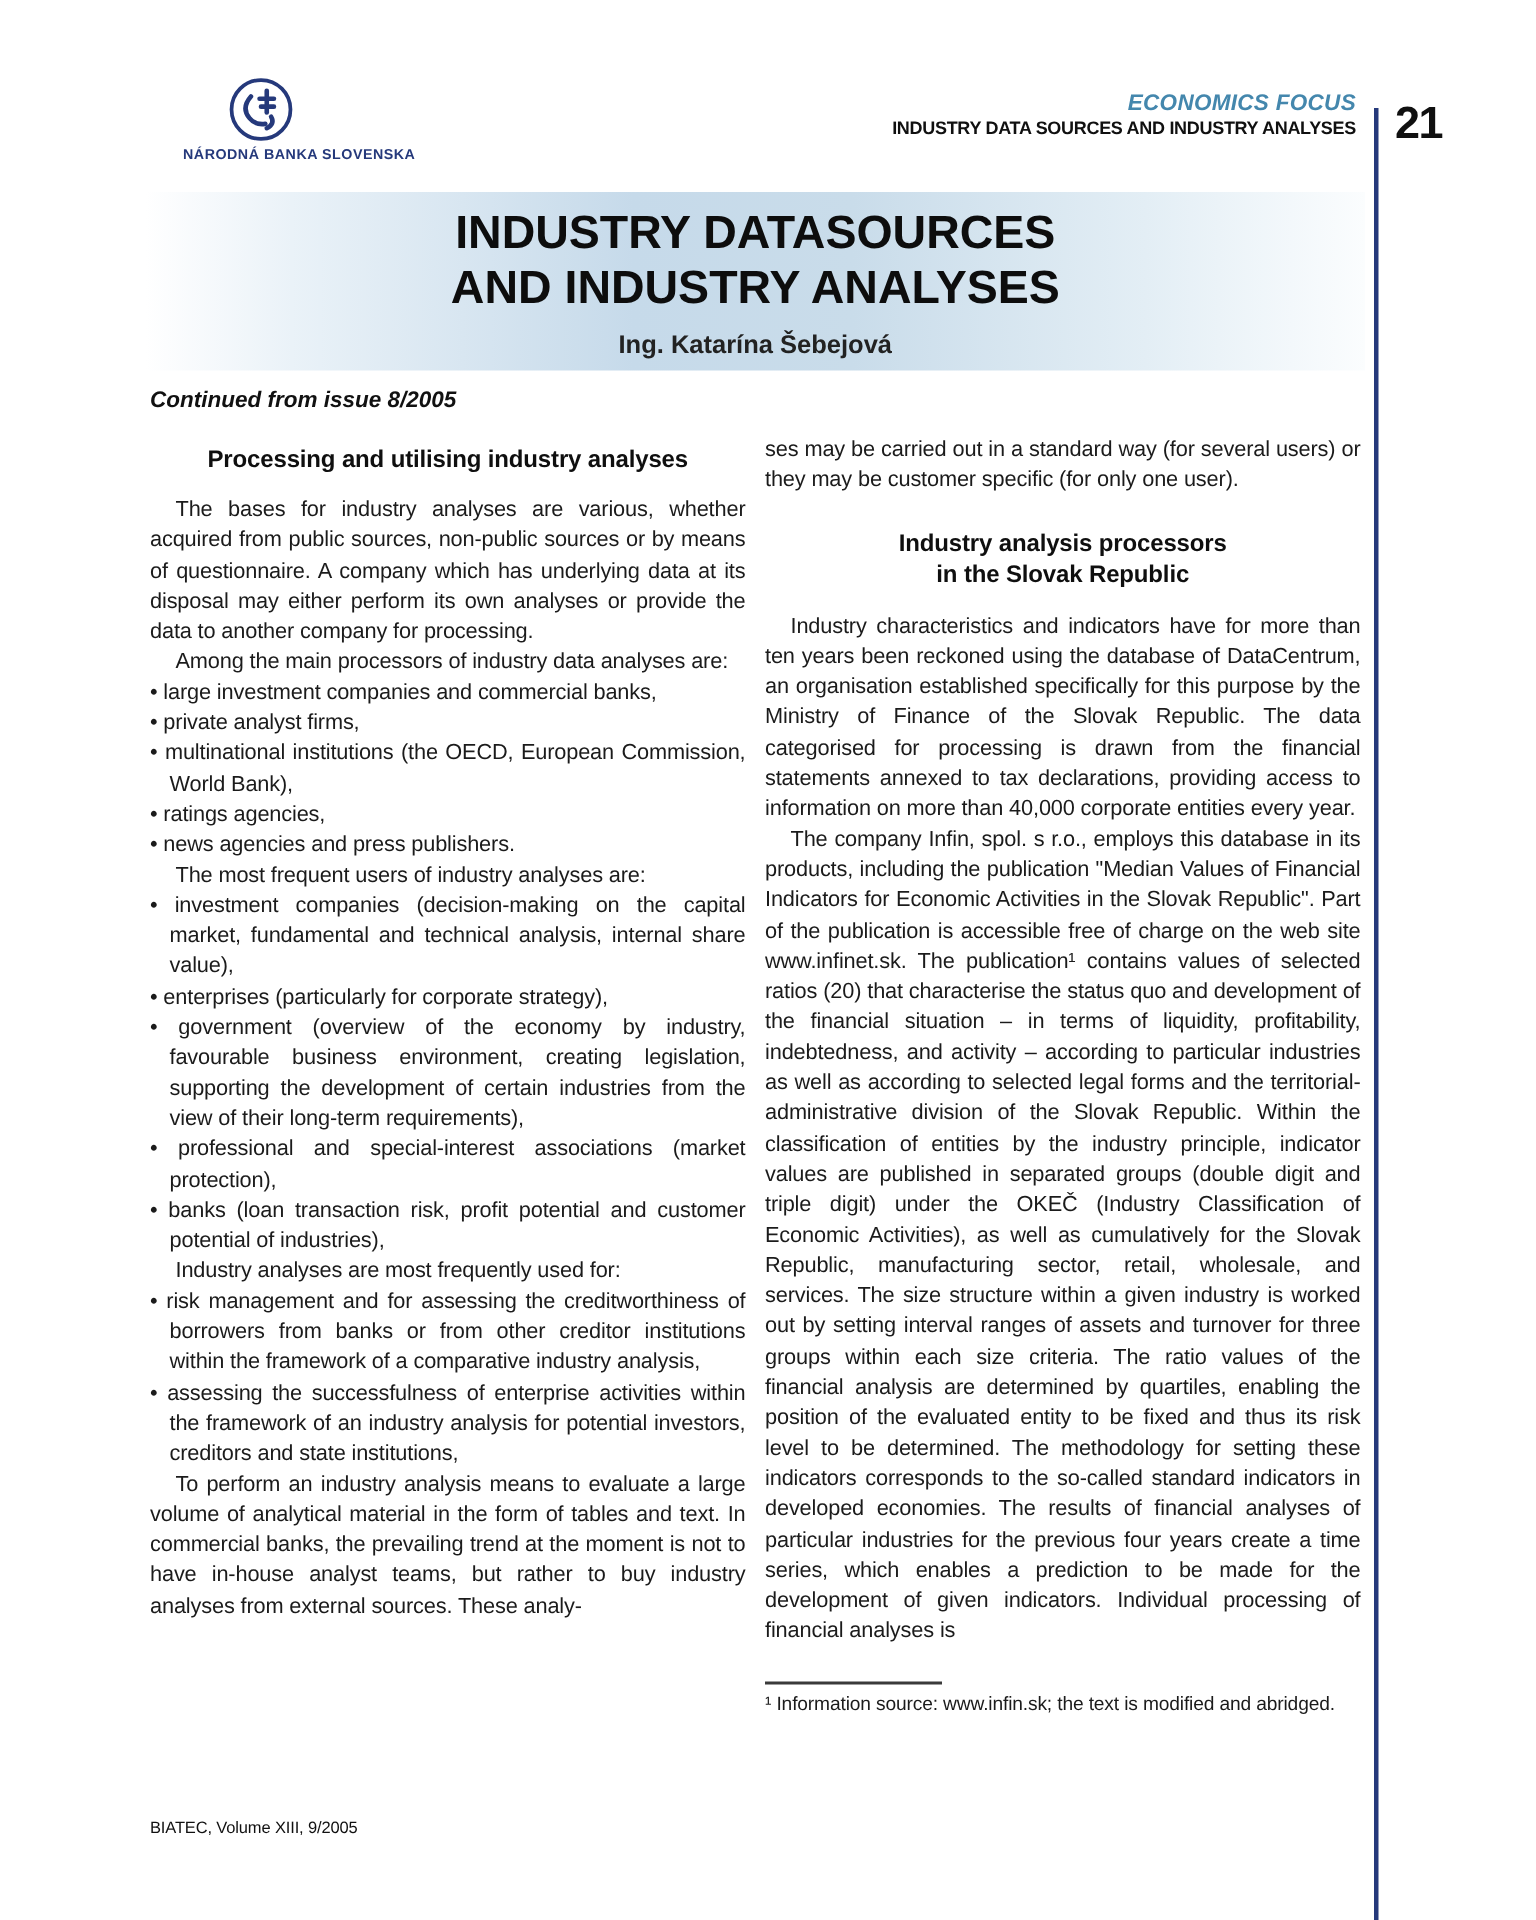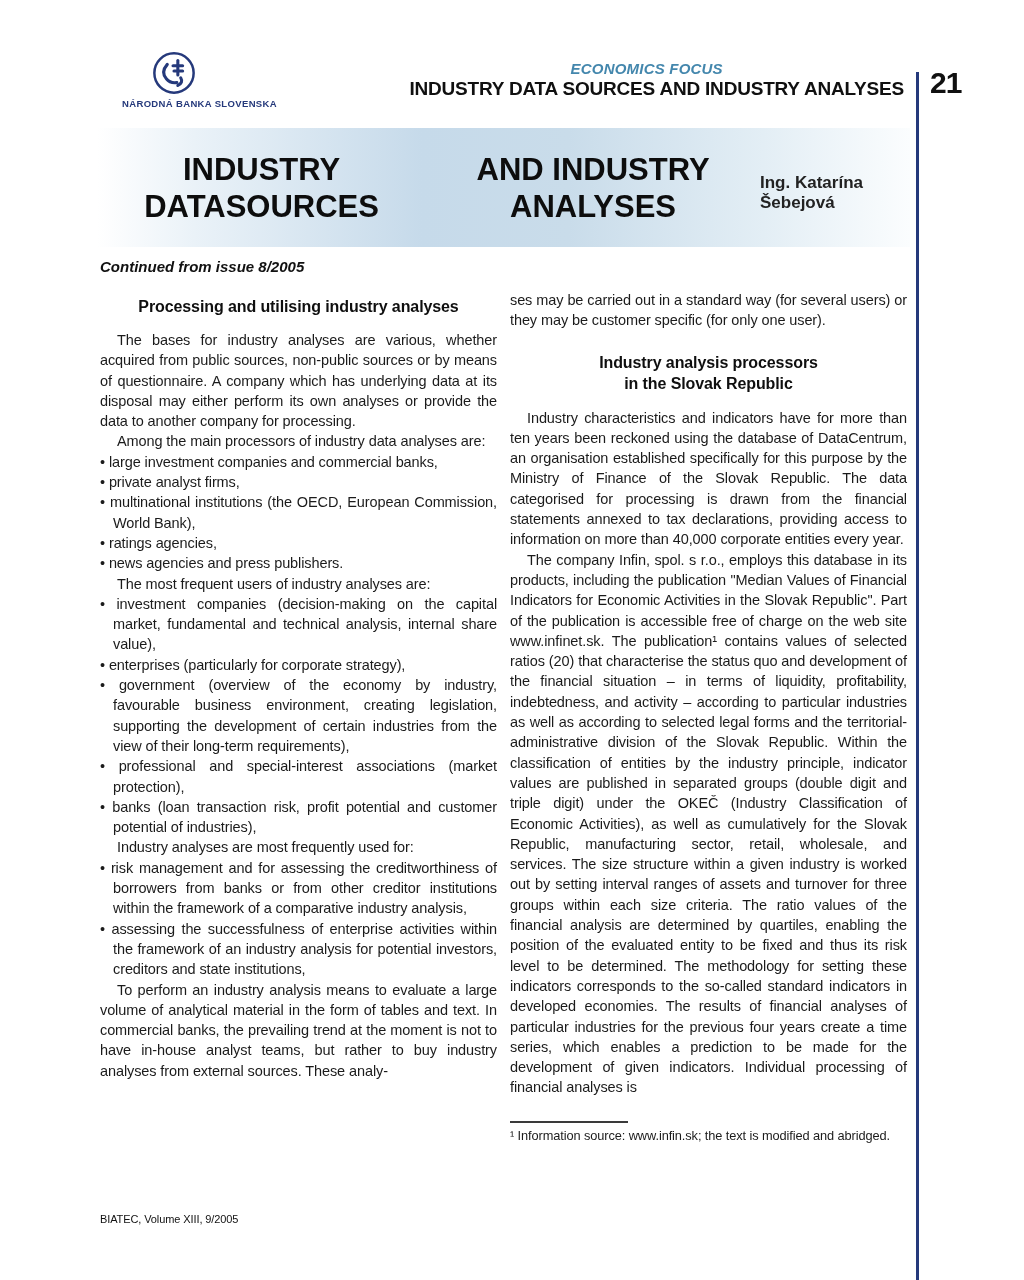--- a/index.html
+++ b/index.html
@@ -8,30 +8,30 @@
     position:relative; width:1024px; height:1280px; background:#ffffff;
     font-family:"Liberation Sans", sans-serif; color:#1b1b1b; overflow:hidden;
   }
 
   
   .logo-block { position:absolute; left:98px; top:50px; width:152px; text-align:center; color:#25397b; }
   .logo-block svg { display:block; margin:0 auto; }
   .logo-caption { font-size:9.5px; font-weight:700; letter-spacing:0.35px; margin-top:2px; color:#25397b; white-space:nowrap;margin-left:24px; }
 
   .header-right { position:absolute; right:120px; top:60px; text-align:right; }
-  .section-label { font-style:italic; font-weight:700; font-size:15px; color:#4487ad; letter-spacing:0.2px;text-align:center; }
-  .running-title { font-weight:700; font-size:19px; color:#101010; letter-spacing:-0.2px; margin-top:1px;padding-left:20px; }
+  .section-label { font-style:italic; font-weight:700; font-size:15px; color:#4487ad; letter-spacing:0.2px; }
+  .running-title { font-weight:700; font-size:12px; color:#101010; letter-spacing:-0.2px; margin-top:1px;padding-left:20px; }
 
   .page-rule { position:absolute; left:916px; top:72px; bottom:0; width:3px; background:#25397b; }
   .page-number { position:absolute; left:930px; top:66px; font-size:30px; font-weight:700; color:#101010; letter-spacing:-1px; }
 
   
   .title-banner {
     position:absolute; left:97px; top:128px; width:813px; height:119px;
-    display:flex; flex-direction:row; align-items:center; justify-content:center;
+    display:flex; flex-direction:column; align-items:center; justify-content:center;
     background:linear-gradient(90deg,#ffffff 0%, #eaf2f8 12%, #c6daea 40%, #c9dcea 58%, #e3eef5 82%, #fbfdfe 100%);
   }
   .title-line { font-size:31px; font-weight:700; line-height:37px; color:#0d0d0d; text-align:center; }
   .author { margin-top:10px; font-size:17px; font-weight:700; color:#222222; }
 
   .continued { position:absolute; left:100px; top:258px; font-size:15px; font-weight:700; font-style:italic; color:#111111; }
 
   
   .columns {
     position:absolute; left:100px; top:290px; width:807px;

